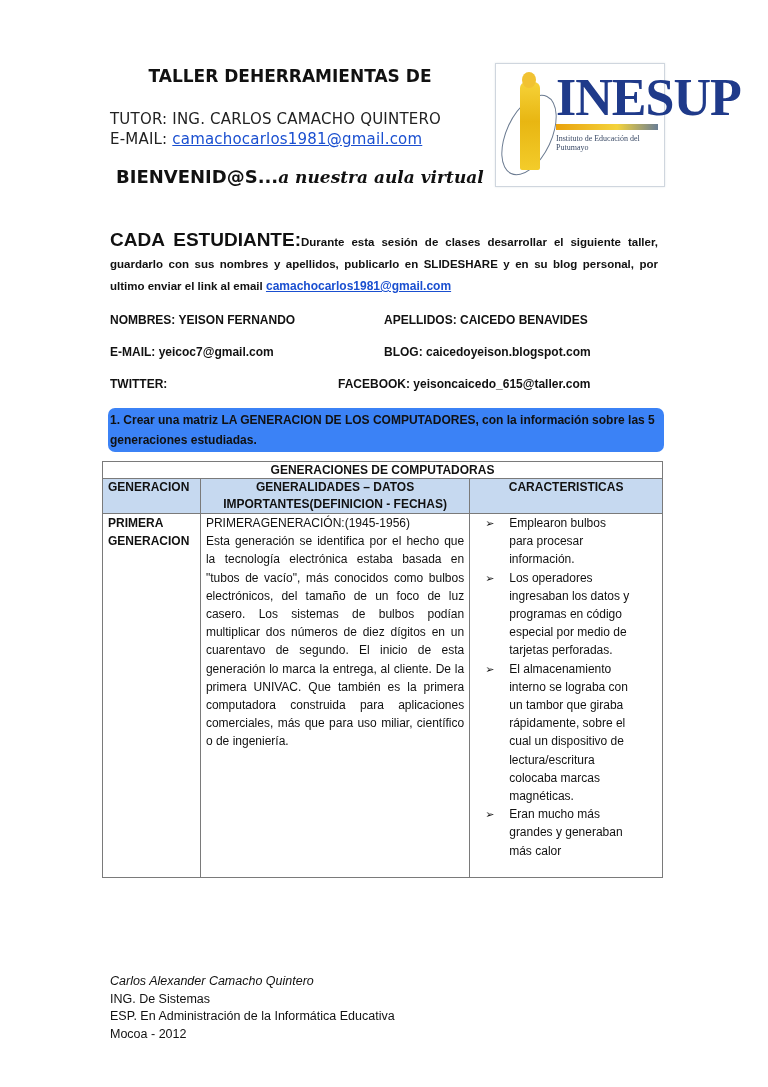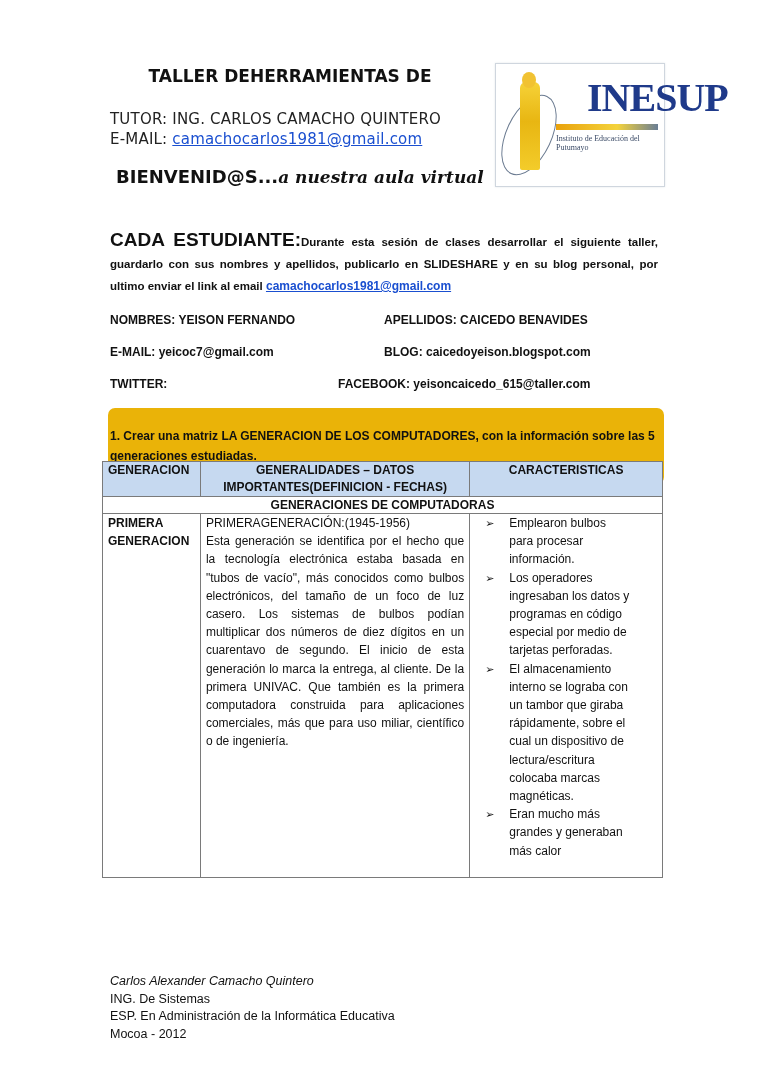--- a/index.html
+++ b/index.html
@@ -36,21 +36,21 @@
   }
   .logo-figure {
     position: absolute; left: 24px; top: 18px; width: 20px; height: 88px;
     background: linear-gradient(180deg, #f6d238 0%, #e8b612 45%, #f3cc2a 100%); border-radius: 6px 6px 2px 2px;
   }
   .logo-head {
     position: absolute; left: 26px; top: 8px; width: 14px; height: 16px; border-radius: 50%; background: #f1c232;
   }
   .logo-word {
     position: absolute; left: 60px; top: 12px; font-family: "Liberation Serif", serif; font-weight: bold;
-    font-size: 40px; color: #1f3a8a; letter-spacing: -1px; line-height: 44px; margin-left: 31px;
+    font-size: 52px; color: #1f3a8a; letter-spacing: -1px; line-height: 44px;
   }
   .logo-bar {
     position: absolute; left: 60px; top: 60px; width: 102px; height: 6px;
     background: linear-gradient(90deg, #e9a20c, #f4d33c 60%, #6a7e95);
   }
   .logo-sub {
     position: absolute; left: 60px; top: 70px; font-family: "Liberation Serif", serif; font-size: 8px; color: #3a4a66;
   }
 
   
@@ -58,21 +58,21 @@
     left: 110px; top: 229px; width: 548px; font-family: "Liberation Sans", sans-serif; font-size: 12px; line-height: 22px;
     text-align: justify; font-weight: bold; color: #111;
   }
   .cada .big { font-size: 19px; font-weight: bold; }
   .cada .lead { font-weight: bold; font-size: 11.5px; }
 
   .info-row { left: 110px; width: 560px; font-size: 12px; font-weight: bold; color: #111; }
   .info-row span { position: absolute; white-space: nowrap; }
 
   .task {
-    left: 108px; top: 408px; width: 552px; height: 40px; background: #eab308; padding: 18px 2px;
+    left: 108px; top: 408px; width: 552px; height: 40px; background: #3b82f6; padding: 2px 2px;
     font-size: 12px; font-weight: bold; line-height: 20px; color: #111; border-radius: 7px;
   }
 
   
   table.gen {
     position: absolute; left: 102px; top: 461px; width: 561px; border-collapse: collapse;
     font-family: "Liberation Sans", sans-serif; font-size: 12px; color: #111;
   }
   table.gen td { border: 1px solid #7a7a7a; vertical-align: top; padding: 0 5px; }
   table.gen .caption { text-align: center; font-weight: bold; height: 16px; line-height: 16px; background: #fff; }
@@ -131,26 +131,26 @@
 <div class="abs task">1. Crear una matriz LA GENERACION DE LOS COMPUTADORES, con la información sobre las 5 generaciones estudiadas.</div>
 
 <table class="gen">
   <colgroup>
     <col style="width:98px">
     <col style="width:270px">
     <col style="width:193px">
   </colgroup>
   <tbody>
       <tr>
+    <td colspan="3" class="caption">GENERACIONES DE COMPUTADORAS</td>
+  </tr>
+  <tr>
     <td class="hdr left">GENERACION</td>
     <td class="hdr">GENERALIDADES – DATOS IMPORTANTES(DEFINICION - FECHAS)</td>
     <td class="hdr">CARACTERISTICAS</td>
-  </tr>
-  <tr>
-    <td colspan="3" class="caption">GENERACIONES DE COMPUTADORAS</td>
   </tr>
   <tr style="height:364px;">
     <td class="gen-name">PRIMERA GENERACION</td>
     <td class="gen-desc">
       <div class="first-line">
         <span>PRIMERA</span>
         <span>GENERACIÓN:</span>
         <span>(1945-1956)</span>
       </div>
       <div>Esta generación se identifica por el hecho que la tecnología electrónica estaba basada en "tubos de vacío", más conocidos como bulbos electrónicos, del tamaño de un foco de luz casero. Los sistemas de bulbos podían multiplicar dos números de diez dígitos en un cuarentavo de segundo. El inicio de esta generación lo marca la entrega, al cliente. De la primera UNIVAC. Que también es la primera computadora construida para aplicaciones comerciales, más que para uso miliar, científico o de ingeniería.</div>

